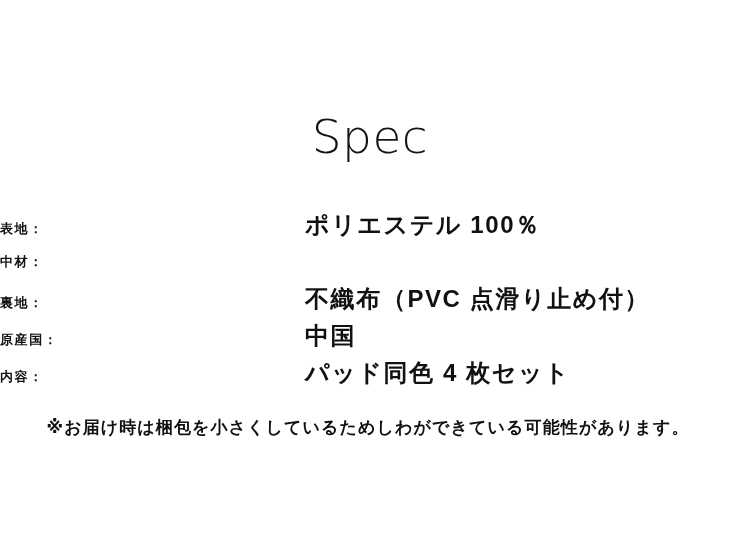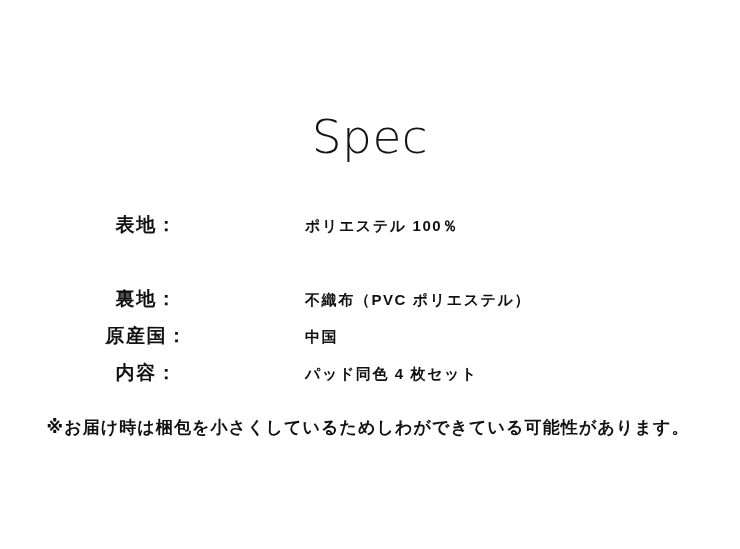--- a/index.html
+++ b/index.html
@@ -52,34 +52,34 @@
     display: flex;
     align-items: baseline;
     justify-content: flex-start;
     height: 37px;
     line-height: 37px;
     white-space: nowrap;
   }
 
   .spec-label {
     width: 293px;
-    text-align: center;
+    text-align: left;
     font-weight: 700;
-    font-size: 19px;
+    font-size: 13px;
     letter-spacing: 1.6px;
     color: #111111;
     padding-right: 0px;
     box-sizing: border-box;
   }
 
   .spec-value {
     margin-left: 12px;
     text-align: left;
     font-weight: 700;
-    font-size: 15px;
+    font-size: 24px;
     letter-spacing: 1.6px;
     color: #111111;
   }
 
   
   .notes {
     position: absolute;
     top: 411px;
     left: 0;
     width: 736px;
@@ -103,25 +103,26 @@
   <div class="spec-title">Spec</div>
 
   <div class="spec-list">
 
     <div class="spec-row">
       <div class="spec-label">表地：</div>
       <div class="spec-value">ポリエステル 100％</div>
     </div>
 
     <div class="spec-row">
+      <div class="spec-label">中材：</div>
     </div>
 
     <div class="spec-row">
       <div class="spec-label">裏地：</div>
-      <div class="spec-value">不織布（PVC ポリエステル）</div>
+      <div class="spec-value">不織布（PVC 点滑り止め付）</div>
     </div>
 
     <div class="spec-row">
       <div class="spec-label">原産国：</div>
       <div class="spec-value">中国</div>
     </div>
 
     <div class="spec-row">
       <div class="spec-label">内容：</div>
       <div class="spec-value">パッド同色 4 枚セット</div>

